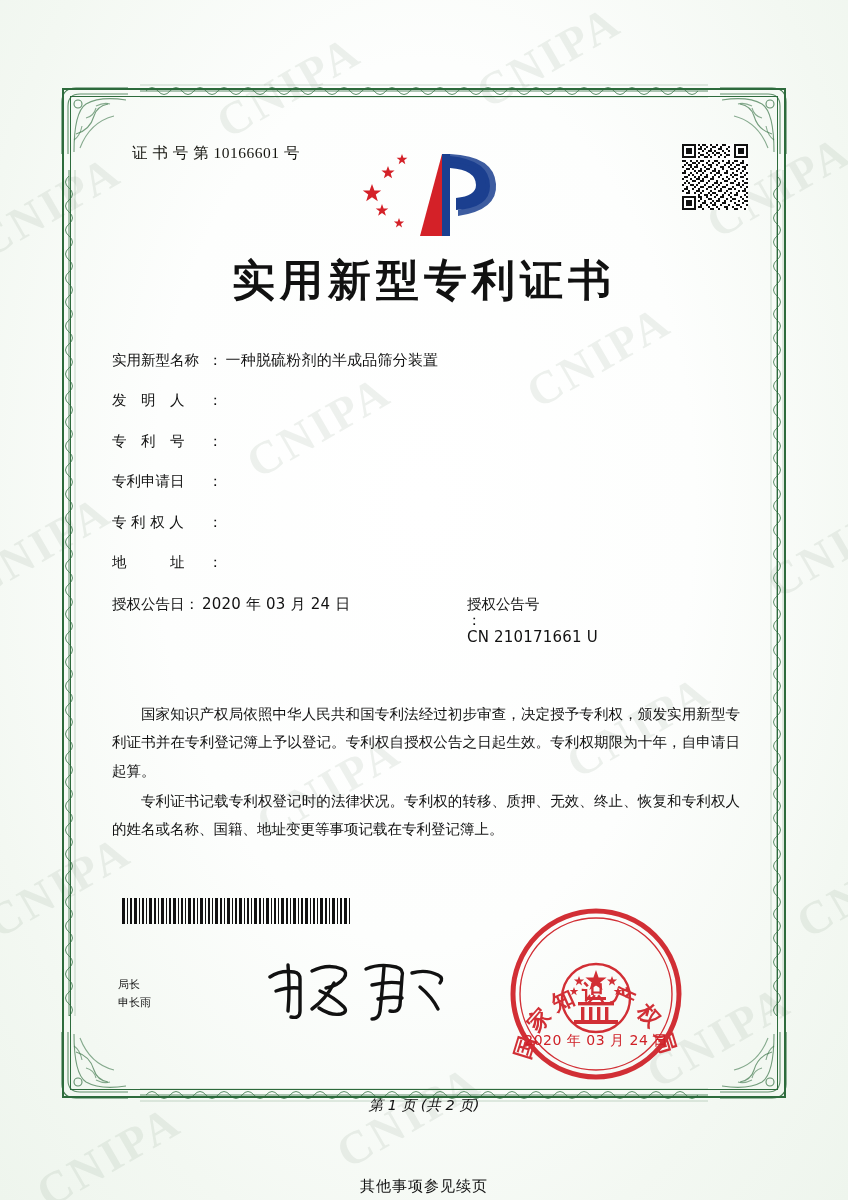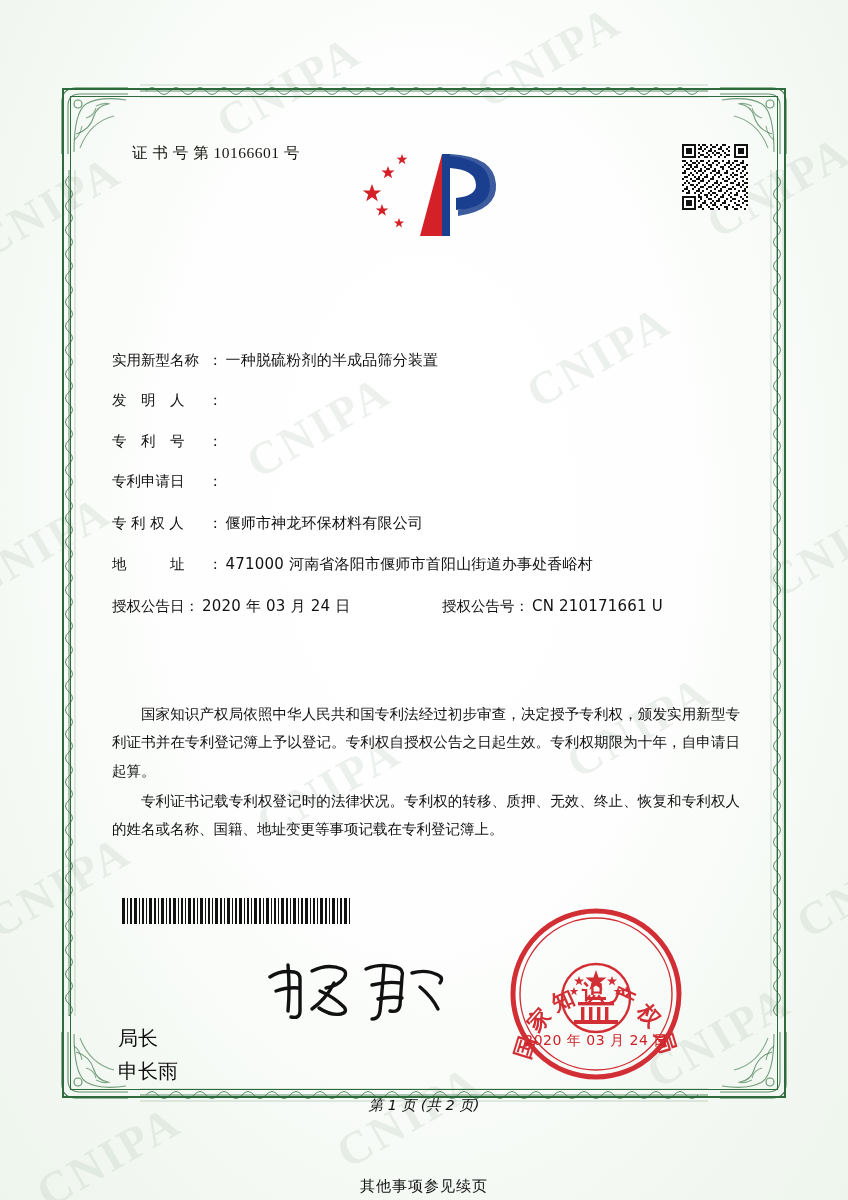--- a/index.html
+++ b/index.html
@@ -168,23 +168,24 @@
   .field-value {
     flex: 1 1 auto;
     font-family: "DejaVu Sans", "Liberation Sans", sans-serif;
     font-size: 15px;
     letter-spacing: 0.2px;
   }
   .row-dual {
     display: flex;
     align-items: baseline;
     font-size: 14.5px;
+    gap: 25px;
   }
   .dual-left { width: 330px; flex: 0 0 330px; display: flex; align-items: baseline; }
-  .dual-right { display: flex; align-items: flex-end; }
+  .dual-right { display: flex; align-items: flex-start; flex-direction: column; }
   .dual-label {
     font-family: "DejaVu Sans", "Liberation Sans", sans-serif;
     white-space: pre;
   }
 
   
   .paras {
     position: absolute;
     left: 112px;
     top: 700px;
@@ -203,25 +204,24 @@
     top: 898px;
     width: 230px;
     height: 26px;
   }
 
   
   .sig-label {
     position: absolute;
     left: 118px;
     top: 975px;
-    font-size: 20px;
-    font-family: Liberation Mono, monospace;
+    font-size: 11px;
+    font-family: Liberation Serif, serif;
     color: #111;
     line-height: 1.65;
-    margin-top: 48px;
   }
   .sig-script {
     position: absolute;
     left: 262px;
     top: 955px;
     width: 190px;
     height: 70px;
   }
 
   
@@ -801,20 +801,21 @@
       </g>
 
       <polygon points="62,88 84,6 84,88" fill="#d42128"></polygon>
 
       <path d="M84 6 L92 6 L92 88 L84 88 Z" fill="#1b3f8f"></path>
       <path d="M92 8 Q132 12 132 38 Q132 60 98 62 L98 50 Q118 48 118 37 Q118 22 92 20 Z" fill="#1b3f8f"></path>
       <path d="M92 6 Q136 8 138 36 Q140 62 100 68 L100 62 Q130 56 128 36 Q126 16 92 14 Z" fill="#1b3f8f" opacity="0.85"></path>
     </svg>
   </div>
 
+  <div class="title">实用新型专利证书</div>
 
   <div class="fields">
     <div class="field-row">
       <span class="field-label">实用新型名称</span>
       <span class="field-colon">：</span>
       <span class="field-value">一种脱硫粉剂的半成品筛分装置</span>
     </div>
     <div class="field-row">
       <span class="field-label">发　明　人</span>
       <span class="field-colon">：</span>
@@ -823,26 +824,24 @@
       <span class="field-label">专　利　号</span>
       <span class="field-colon">：</span>
     </div>
     <div class="field-row">
       <span class="field-label">专利申请日</span>
       <span class="field-colon">：</span>
     </div>
     <div class="field-row">
       <span class="field-label">专 利 权 人</span>
       <span class="field-colon">：</span>
-      <span class="field-value">偃师市神龙环保材料有限公司</span>
     </div>
     <div class="field-row">
       <span class="field-label">地　　　址</span>
       <span class="field-colon">：</span>
-      <span class="field-value">471000 河南省洛阳市偃师市首阳山街道办事处香峪村</span>
     </div>
 
     <div class="field-row row-dual">
       <span class="dual-left">
         <span class="dual-label">授权公告日</span>
         <span class="field-colon">：</span>
         <span class="field-value">2020 年 03 月 24 日</span>
       </span>
       <span class="dual-right">
         <span class="dual-label">授权公告号</span>

